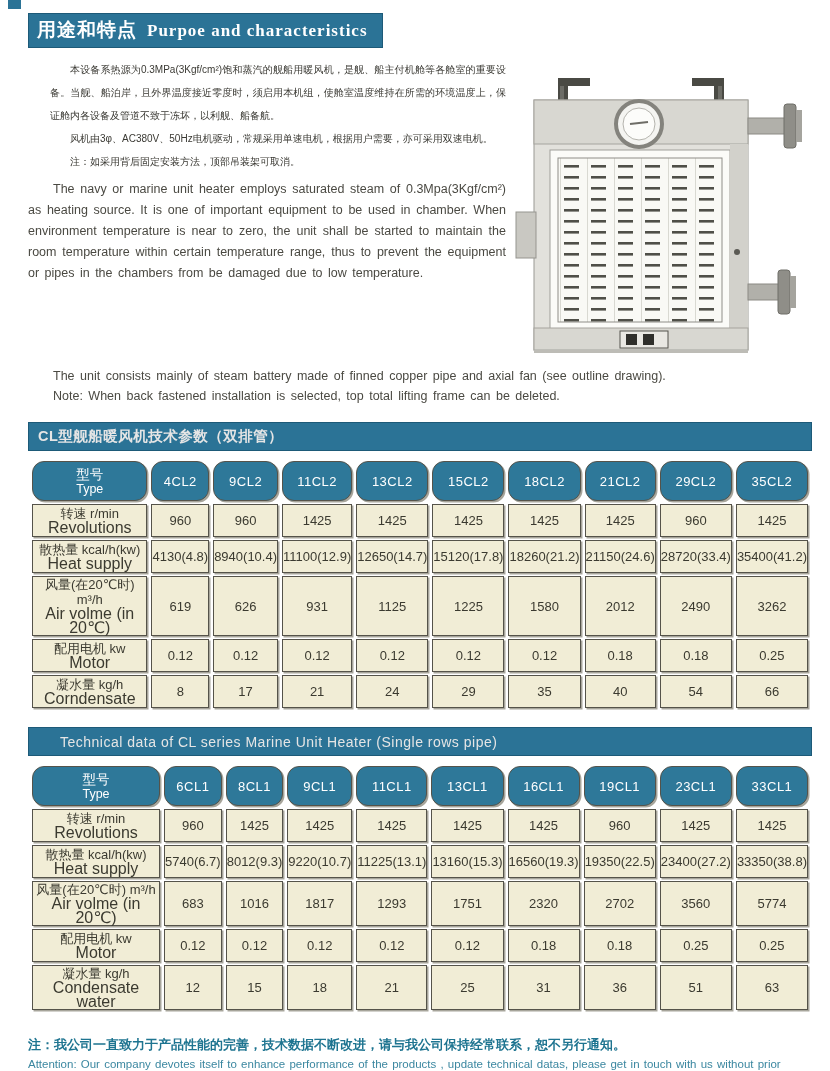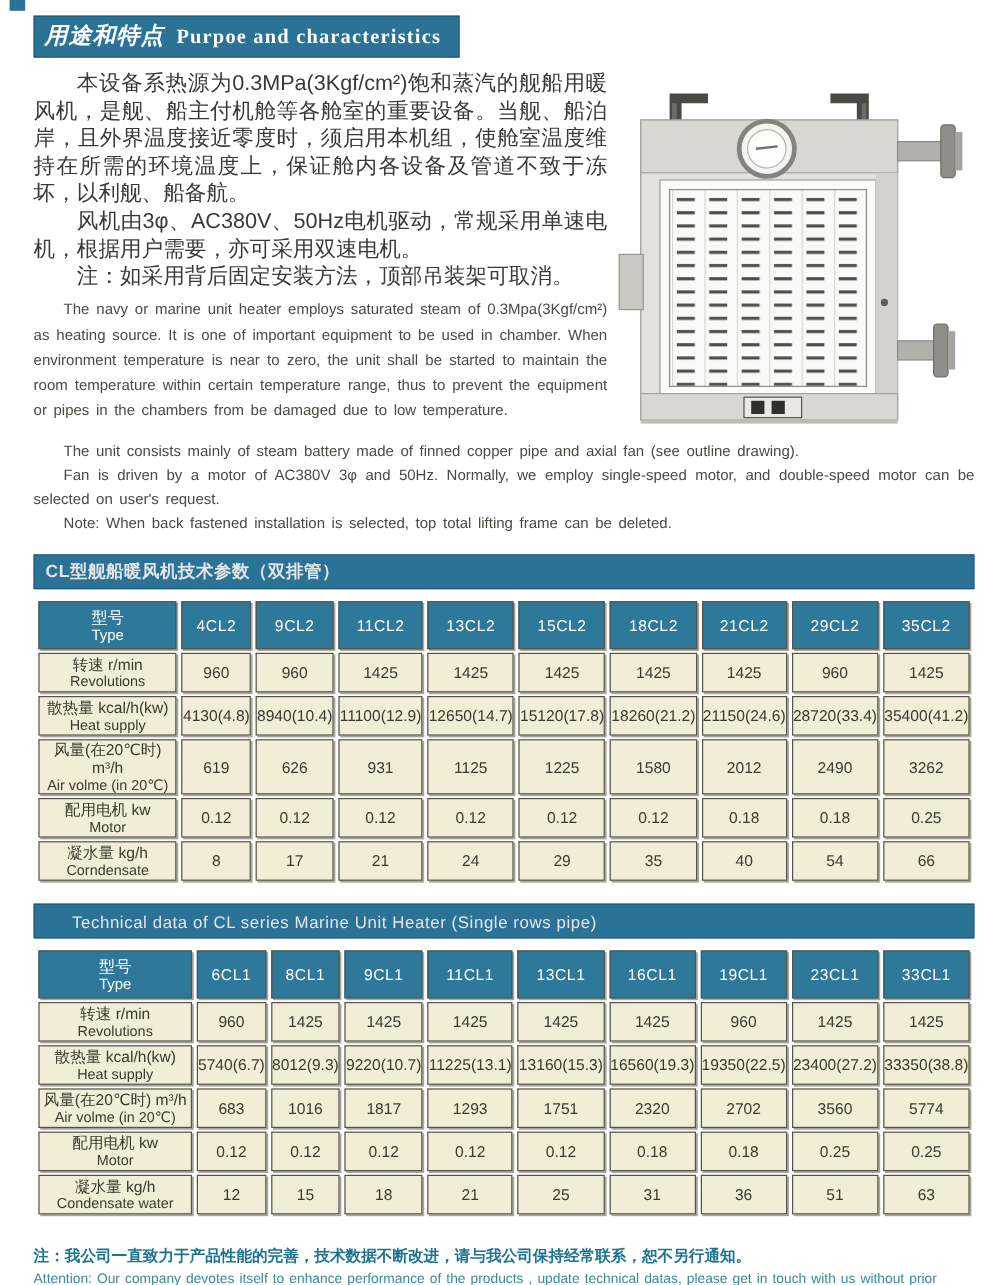--- a/index.html
+++ b/index.html
@@ -6,51 +6,51 @@
   html,body { background:#ffffff; }
   body { font-family:"Liberation Sans","DejaVu Sans",sans-serif; color:#35342e; }
   .page { position:relative; width:830px; height:1071px; background:#fff; overflow:hidden;
           padding:0 18px 0 28px; }
 
   .corner-mark { position:absolute; left:8px; top:0; width:13px; height:9px; background:#2b7396; }
 
   
   .title-bar { display:inline-block; margin-top:13px; background:#2b7396; color:#fff;
                padding:3px 14px 4px 8px; border:1px solid #1d5a78; }
-  .title-bar .zh { font-size:19px; font-weight:bold; letter-spacing:1px;font-style:italic; }
+  .title-bar .zh { font-size:19px; font-weight:bold; letter-spacing:1px; }
   .title-bar .en { font-size:17px; font-weight:bold; margin-left:10px; letter-spacing:1px;font-family:Liberation Serif, serif; }
 
   
   .intro-row { display:flex; margin-top:10px; }
   .intro-left { width:478px; flex:0 0 478px; }
-  .intro-left p.zh { font-size:18px; line-height:23px; text-align:justify; text-indent:2em; color:#3a3933; }
+  .intro-left p.zh { font-size:10px; line-height:23px; text-align:justify; text-indent:2em; color:#3a3933;margin-left:22px; }
   .intro-left p.en { font-size:12.5px; line-height:21px; text-align:justify; text-indent:2em;
                      color:#4a4942; margin-top:6px; word-spacing:2px; }
   .figure-wrap { flex:1; display:flex; justify-content:flex-end; padding-top:4px; }
 
   .full-en p { font-size:12.5px; line-height:20px; text-align:justify; text-indent:2em;
                color:#4a4942; word-spacing:2px; }
   .full-en { margin-top:4px; }
 
   
   .table-title { margin-top:16px; background:#2b7396; color:#e5e5e5; height:29px;
                  display:flex; align-items:center; padding-left:9px; border:1px solid #1d5a78; }
   .table-title .zh { font-size:14.5px; font-weight:bold; letter-spacing:0.5px; }
   .table-title .en { font-size:14px; margin-left:22px; letter-spacing:0.5px; }
 
   
   table.spec { width:100%; border-collapse:separate; border-spacing:4px 3px; margin-top:7px; }
   table.spec th, table.spec td { border:1px solid #55534a; box-shadow:1.5px 1.5px 0 #a7a59b;
                                  text-align:center; vertical-align:middle; }
-  table.spec th { background:#2e7899; color:#fff; height:40px; font-weight:normal; }
+  table.spec th { background:#2e7899; color:#fff; height:40px; font-weight:normal;border-radius:12px; }
   table.spec th.model { font-size:13px; letter-spacing:0.5px; }
   table.spec td { background:#f1edd6; color:#3b3a30; height:33px; font-size:13px; }
   td.label-cell, th.label-cell { width:146px; }
   .cell-zh { display:block; font-size:13px; line-height:15px; }
-  .cell-en { display:block; font-size:12px; line-height:14px; }
+  .cell-en { display:block; font-size:16px; line-height:14px; }
   th .cell-zh { font-size:13.5px; }
   th .cell-en { font-size:12.5px; }
 
   
   .footer-notes { margin-top:22px; }
   .footer-notes .note-zh { font-size:13px; color:#1e7490; font-weight:bold; line-height:19px; }
   .footer-notes .note-en { font-size:11.5px; color:#3b87a0; line-height:17px; margin-top:2px; word-spacing:1px; }
 </style>
 </head>
 <body>
@@ -124,21 +124,20 @@
           <rect x="120" y="272" width="11" height="11" fill="#2f2f2b"></rect>
           <rect x="137" y="272" width="11" height="11" fill="#2f2f2b"></rect>
         </g>
         <rect x="28" y="288" width="214" height="3" fill="#bdbcb6"></rect>
       </svg>
     </div>
   </div>
 
   <div class="full-en">
     <p>The unit consists mainly of steam battery made of finned copper pipe and axial fan (see outline drawing).</p>
-    <p>Fan is driven by a motor of AC380V 3φ and 50Hz. Normally, we employ single-speed motor, and double-speed motor can be selected on user's request.</p>
     <p>Note: When back fastened installation is selected, top total lifting frame can be deleted.</p>
   </div>
 
   <div class="table-title">
     <span class="zh">CL型舰船暖风机技术参数（双排管）</span>
   </div>
   <table class="spec" id="table1">
       <thead>
         <tr>
           <th class="label-cell">

